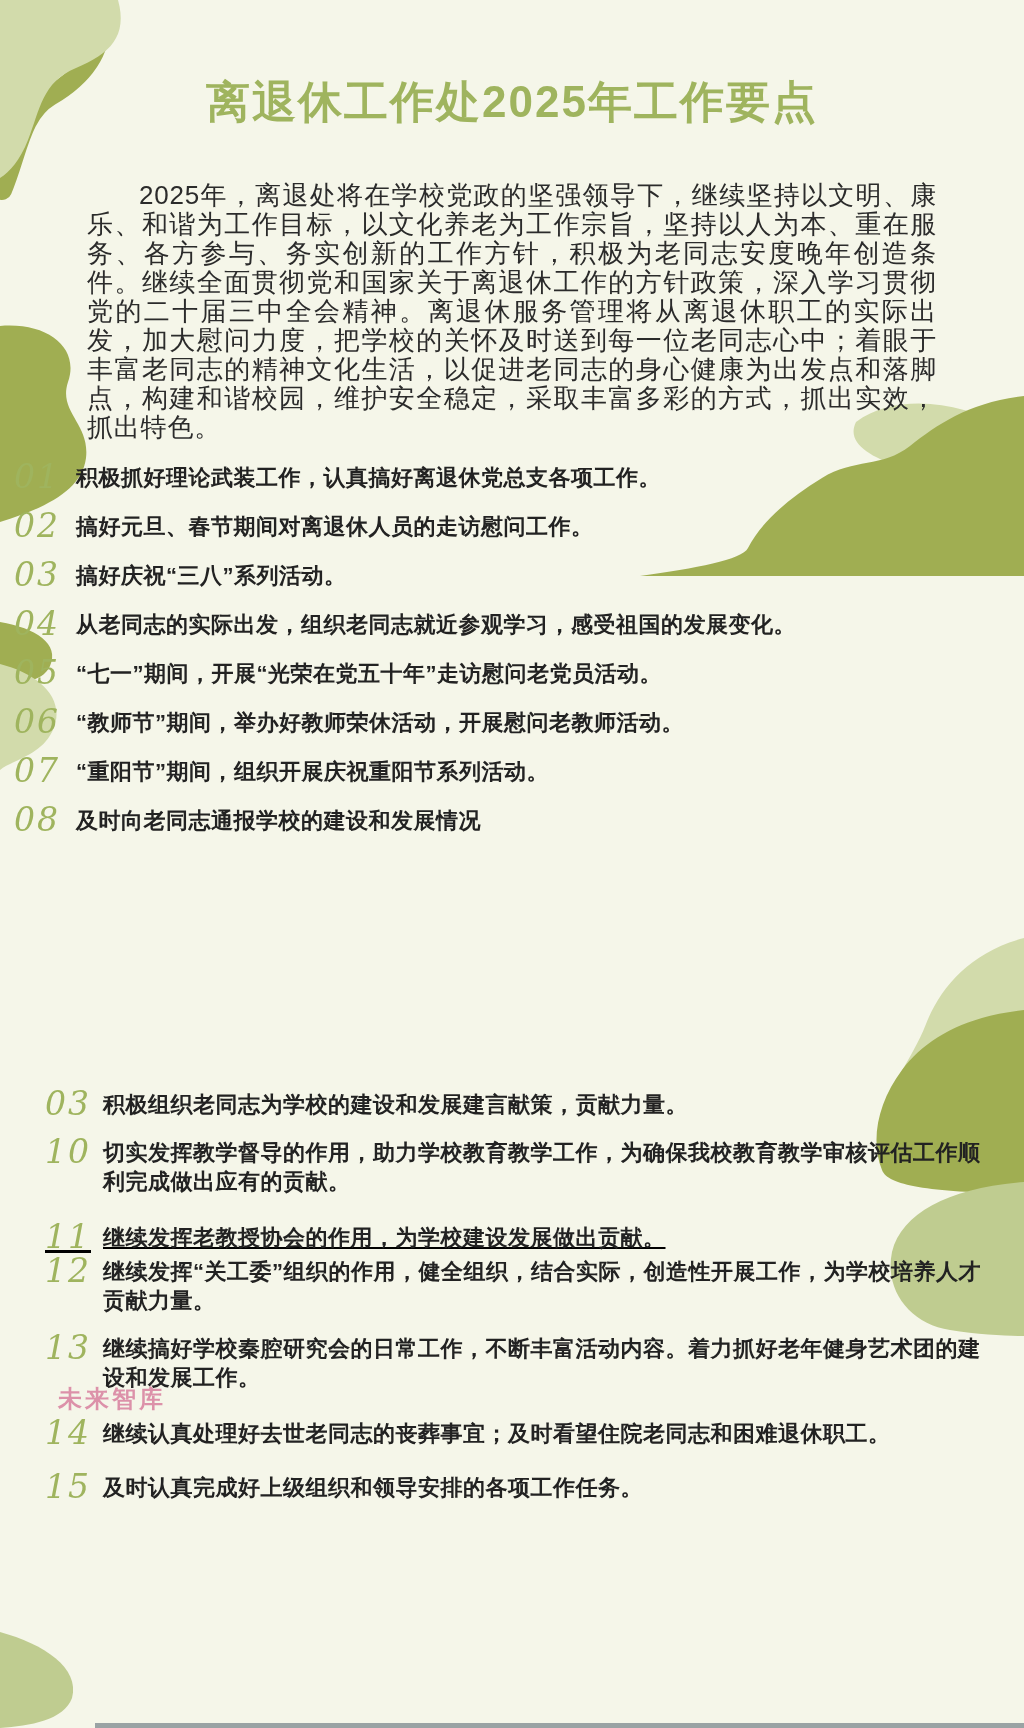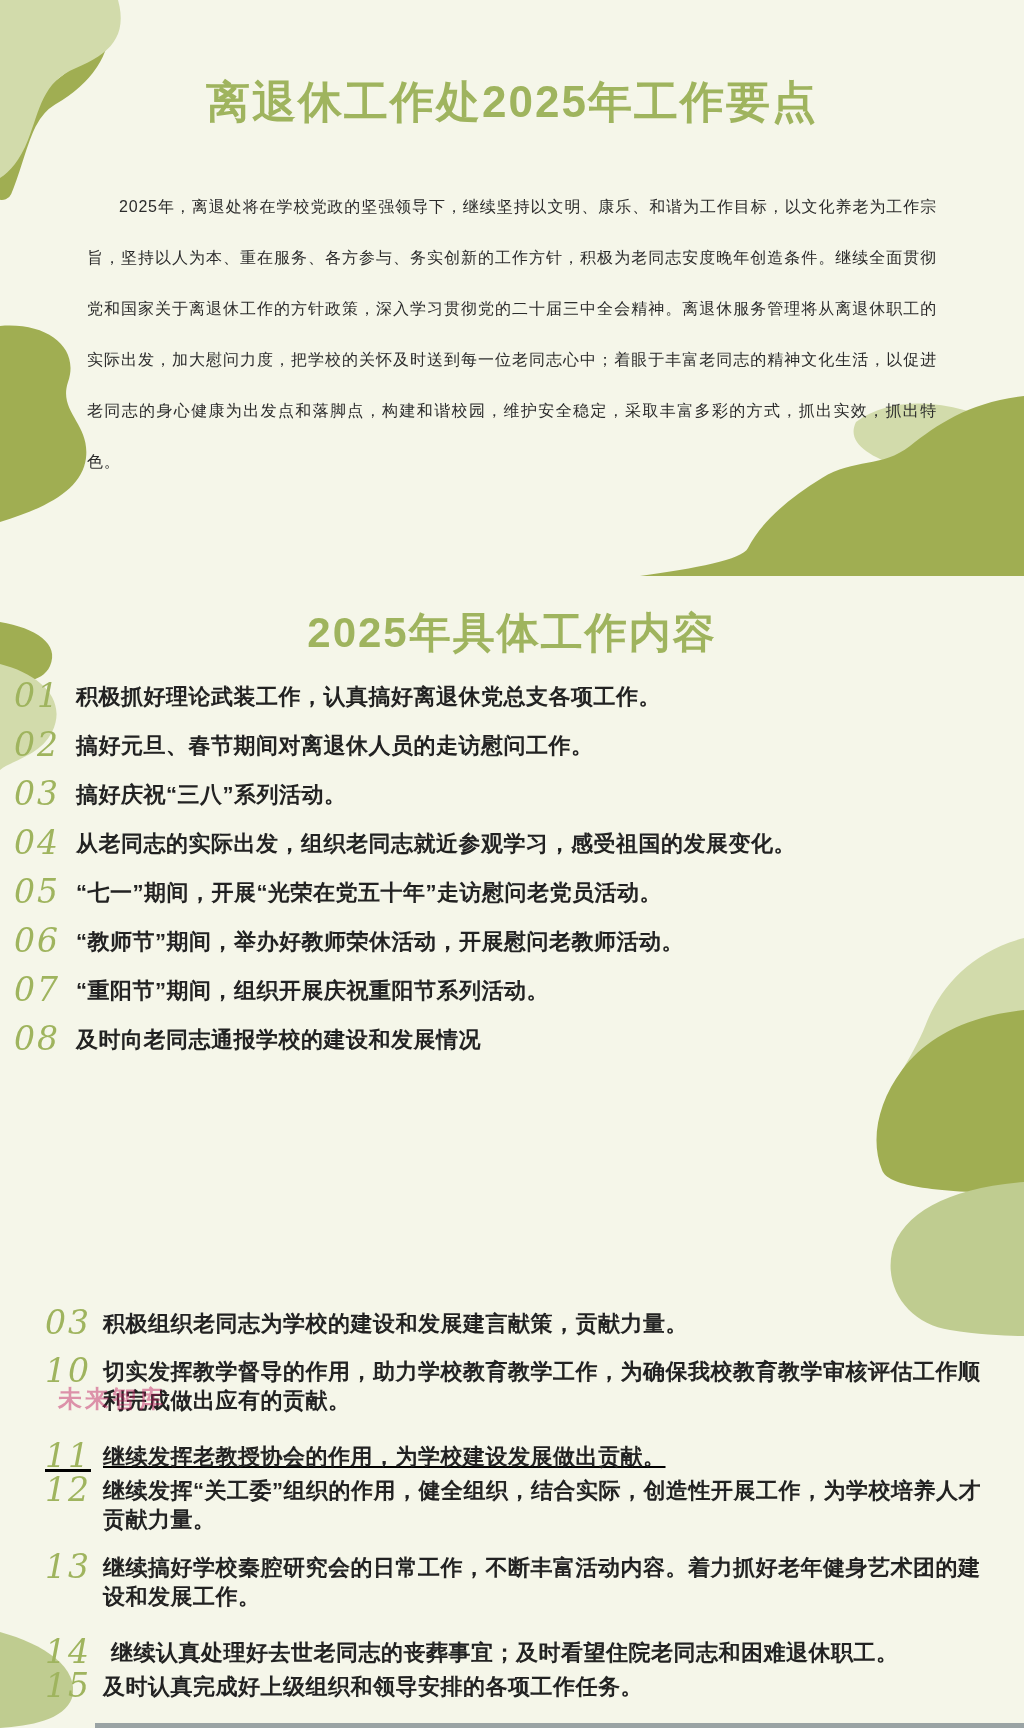--- a/index.html
+++ b/index.html
@@ -32,22 +32,22 @@
     letter-spacing:2px;
   }
   .title1{
     margin:75px 40px 0 40px;
     font-size:44px;
     line-height:54px;
   }
   .para{
     width:850px;
     margin:52px auto 0 auto;
-    font-size:16px;
-    line-height:51px;
+    font-size:26px;
+    line-height:29px;
     letter-spacing:0.8px;
     color:var(--ink);
     font-weight:500;
     text-align:justify;
     text-indent:2em;
   }
   .title2{
     margin:118px 40px 0 40px;
     font-size:42px;
     line-height:56px;
@@ -89,21 +89,21 @@
     letter-spacing:0.5px;
     padding-top:3px;
   }
   .items1 .item{min-height:30px;}
   .items2 .item{margin-bottom:0;}
   .items2 .item:nth-child(1){margin-bottom:14px;}
   .items2 .item:nth-child(2){margin-bottom:24px;}
   .items2 .item:nth-child(3){text-decoration:underline;}
   .items2 .item:nth-child(4){margin-bottom:16px;}
   .items2 .item:nth-child(5){margin-bottom:24px;}
-  .items2 .item:nth-child(6){gap:8px;}
+  .items2 .item:nth-child(6){margin-bottom:20px;}
   .items2 .txt{padding-right:0;}
 
   .watermark{
     position:absolute;
     left:58px;top:1383px;
     z-index:3;
     color:#be185d;
     opacity:0.45;
     font-size:24px;
     font-weight:bold;
@@ -158,21 +158,20 @@
   <div class="bottom-strip"></div>
 
   <div class="watermark">未来智库</div>
 
   <div class="content">
 
     <h1 class="title title1">离退休工作处2025年工作要点</h1>
 
     <p class="para">2025年，离退处将在学校党政的坚强领导下，继续坚持以文明、康乐、和谐为工作目标，以文化养老为工作宗旨，坚持以人为本、重在服务、各方参与、务实创新的工作方针，积极为老同志安度晚年创造条件。继续全面贯彻党和国家关于离退休工作的方针政策，深入学习贯彻党的二十届三中全会精神。离退休服务管理将从离退休职工的实际出发，加大慰问力度，把学校的关怀及时送到每一位老同志心中；着眼于丰富老同志的精神文化生活，以促进老同志的身心健康为出发点和落脚点，构建和谐校园，维护安全稳定，采取丰富多彩的方式，抓出实效，抓出特色。</p>
 
-    <h2 class="title title2">2025年具体工作内容</h2>
 
     <div class="items items1">
       <div class="item">
         <span class="num">01</span>
         <span class="txt">积极抓好理论武装工作，认真搞好离退休党总支各项工作。</span>
       </div>
       <div class="item">
         <span class="num">02</span>
         <span class="txt">搞好元旦、春节期间对离退休人员的走访慰问工作。</span>
       </div>

